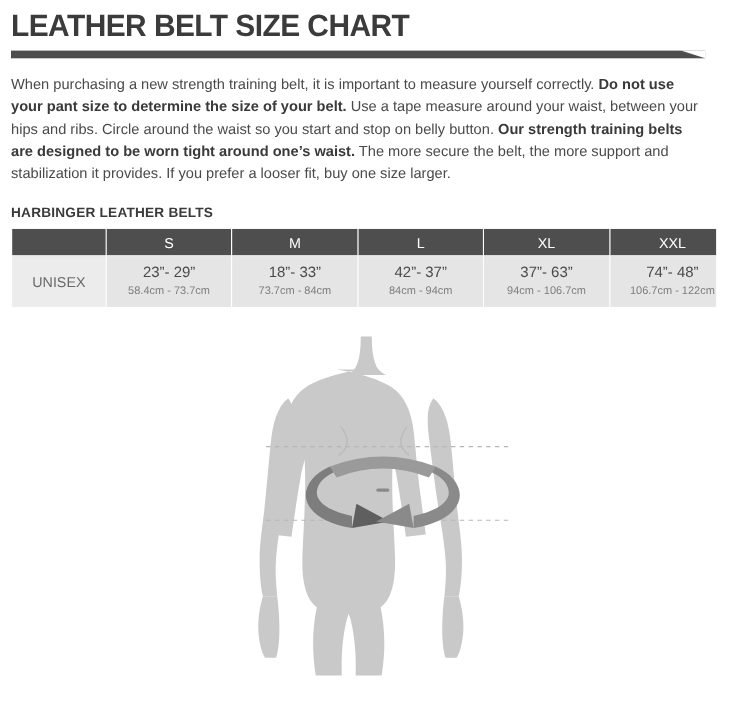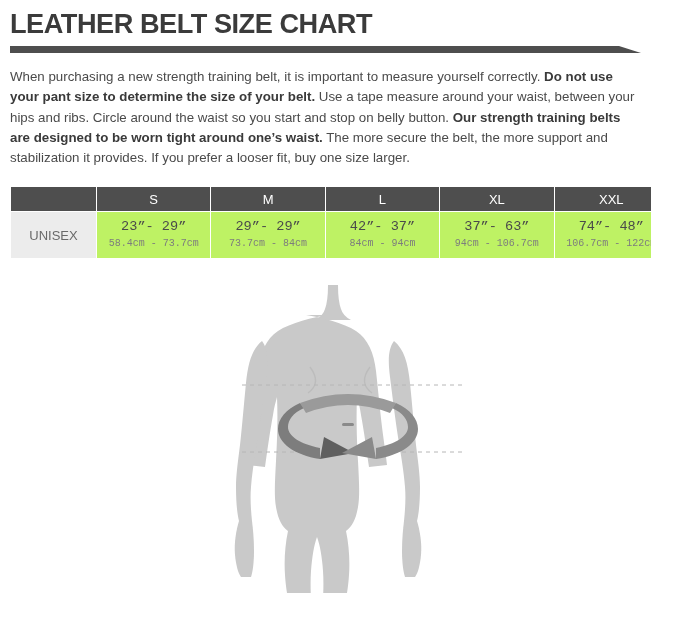--- a/index.html
+++ b/index.html
@@ -99,24 +99,23 @@
   }
   table.size-table tbody td.rowlabel {
     background: #ececec;
     color: #6a6a6a;
     font-size: 13px;
     width: 86px;
     height: 47px;
     text-align: center;
   }
   table.size-table tbody td.cell {
-    background: #bef264;
+    background: #e5e5e5;
     height: 47px;
     padding: 4px 0 5px 0;
-    font-family: Liberation Mono, monospace;
   }
   .cell-in {
     display: block;
     font-size: 13.6px;
     color: #4a4a4a;
     line-height: 1.2;
   }
   .cell-cm {
     display: block;
     font-size: 10px;
@@ -141,41 +140,42 @@
 
   <h1 class="title">LEATHER BELT SIZE CHART</h1>
 
   <div class="title-rule">
     <div class="bar"></div>
     <div class="notch"></div>
   </div>
 
   <p class="intro"><span>When purchasing a new strength training belt, it is important to measure yourself correctly. </span><b>Do not use your pant size to determine the size of your belt.</b><span> Use a tape measure around your waist, between your hips and ribs. Circle around the waist so you start and stop on belly button. </span><b>Our strength training belts are designed to be worn tight around one’s waist.</b><span> The more secure the belt, the more support and stabilization it provides. If you prefer a looser fit, buy one size larger.</span></p>
 
+  <div class="section-heading">HARBINGER LEATHER BELTS</div>
 
   <table class="size-table">
     <thead>
       <tr>
         <th class="corner"></th>
         <th>S</th>
         <th>M</th>
         <th>L</th>
         <th>XL</th>
         <th>XXL</th>
       </tr>
     </thead>
     <tbody>
       <tr>
         <td class="rowlabel">UNISEX</td>
         <td class="cell">
           <span class="cell-in">23”- 29”</span>
           <span class="cell-cm">58.4cm - 73.7cm</span>
         </td>
         <td class="cell">
-          <span class="cell-in">29”- 29”</span>
+          <span class="cell-in">18”- 33”</span>
           <span class="cell-cm">73.7cm - 84cm</span>
         </td>
         <td class="cell">
           <span class="cell-in">42”- 37”</span>
           <span class="cell-cm">84cm - 94cm</span>
         </td>
         <td class="cell">
           <span class="cell-in">37”- 63”</span>
           <span class="cell-cm">94cm - 106.7cm</span>
         </td>

